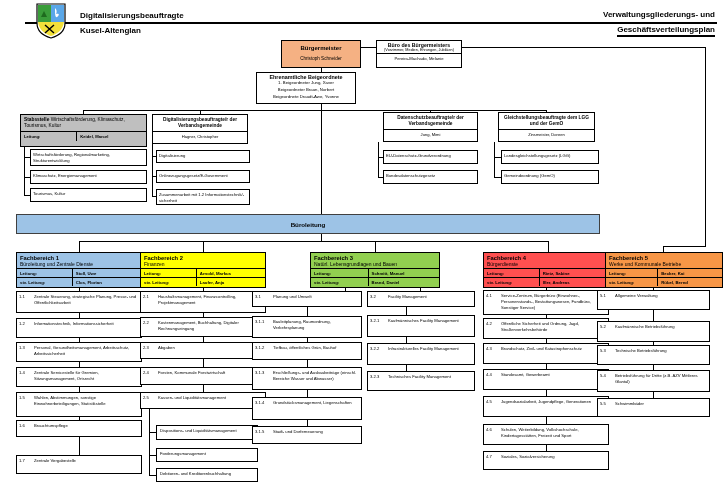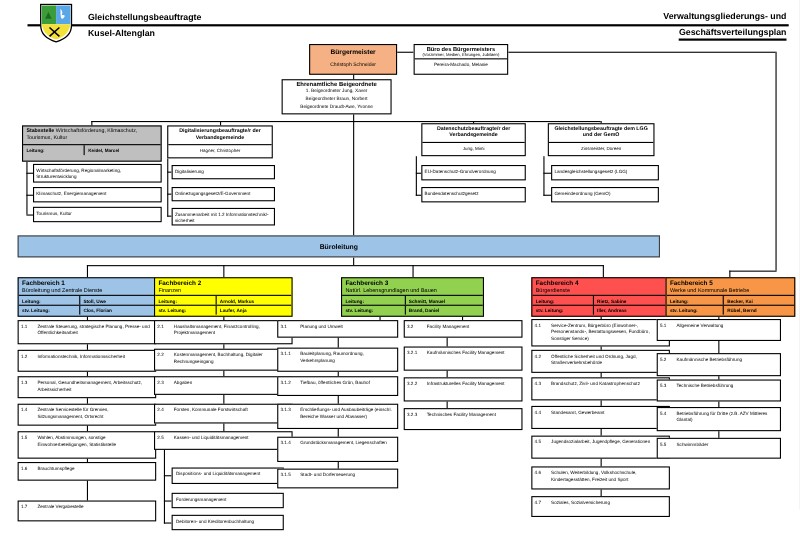--- a/index.html
+++ b/index.html
@@ -75,21 +75,21 @@
   <div class="rule" style="left:25px;top:22px;width:692px;height:2px"></div>
   <svg style="position:absolute;left:35px;top:3px" width="32" height="36" viewBox="0 0 32 36">
     <path d="M2,1 h28 v19 c0,9 -7,13 -14,15 c-7,-2 -14,-6 -14,-15 z" fill="#ffffff" stroke="#000" stroke-width="1.2"></path>
     <path d="M3,2 h13 v17 h-13 z" fill="#3a9d3a"></path>
     <path d="M16,2 h13 v17 h-13 z" fill="#5aa7e8"></path>
     <path d="M3,19 h26 c-1,8 -7,12 -13,14 c-6,-2 -12,-6 -13,-14 z" fill="#f3e13a"></path>
     <path d="M6,14 l3,-6 l3,6 z" fill="#1e6b1e"></path>
     <path d="M20,5 c2,2 2,4 1,6 c3,-1 4,1 1,3 c-2,1 -2,-4 -2,-9 z" fill="#ffffff"></path>
     <path d="M10,22 l9,8 m0,-8 l-9,8" stroke="#000" stroke-width="1.4"></path>
   </svg>
-  <div class="h-left1">Gleichstellungsbeauftragte</div>
+  <div class="h-left1">Digitalisierungsbeauftragte</div>
   <div class="h-left2">Kusel-Altenglan</div>
   <div class="h-right1">Verwaltungsgliederungs- und</div>
   <div class="h-right2">Geschäftsverteilungsplan</div>
 
   <div class="hl" style="left:361px;top:47px;width:15px"></div>
   <div class="hl" style="left:462px;top:47px;width:243px"></div>
   <div class="vl" style="left:705px;top:47px;height:199px"></div>
   <div class="hl" style="left:663px;top:246px;width:43px"></div>
   <div class="vl" style="left:663px;top:246px;height:6px"></div>
   <div class="vl" style="left:321px;top:67px;height:6px"></div>

